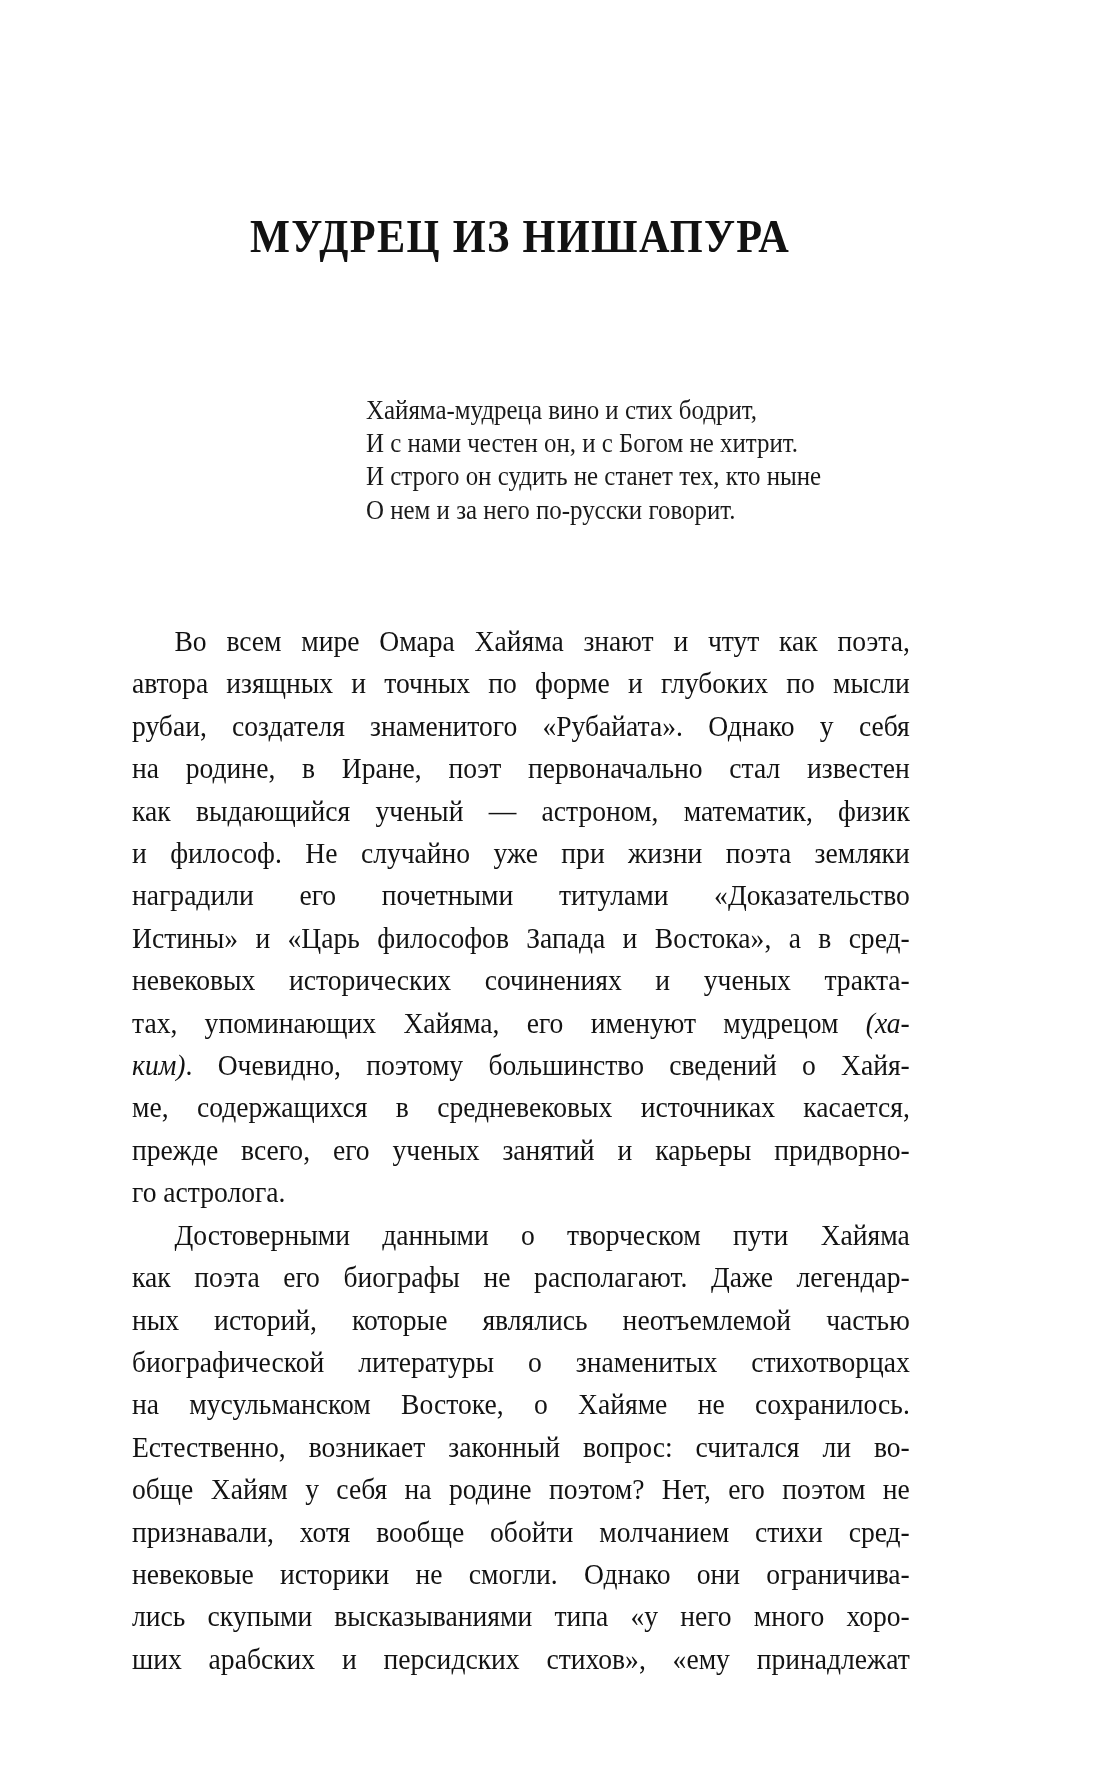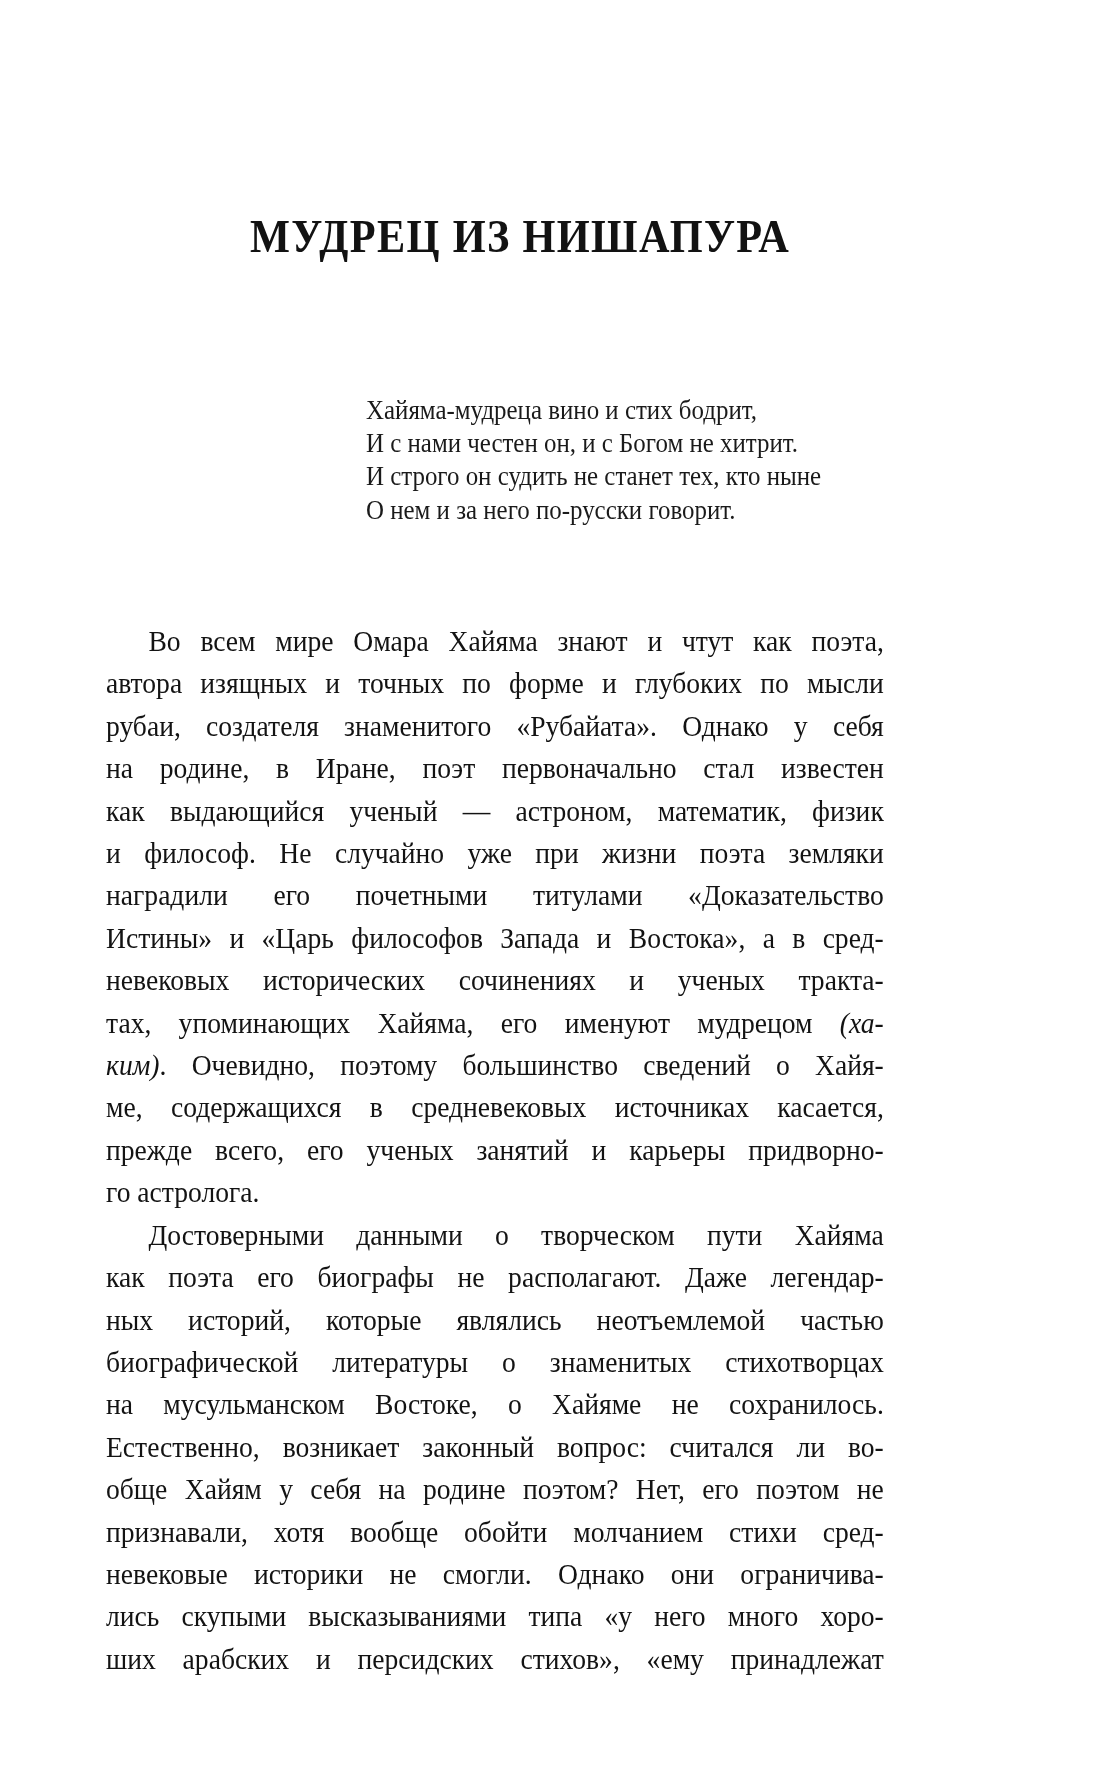--- a/index.html
+++ b/index.html
@@ -56,21 +56,21 @@
     transform: scaleX(0.94);
     transform-origin: 0 0;
   }
   .epigraph-line {
     white-space: nowrap;
   }
 
   
   .body-text {
     position: absolute;
-    left: 106px;
+    left: 132px;
     top: 621px;
     width: 806px;
     font-family: Liberation Serif, serif;
   }
   .para {
     margin: 0;
     font-size: 28.6px;
     line-height: 42.4px;
     color: #131313;
     text-align: justify;

